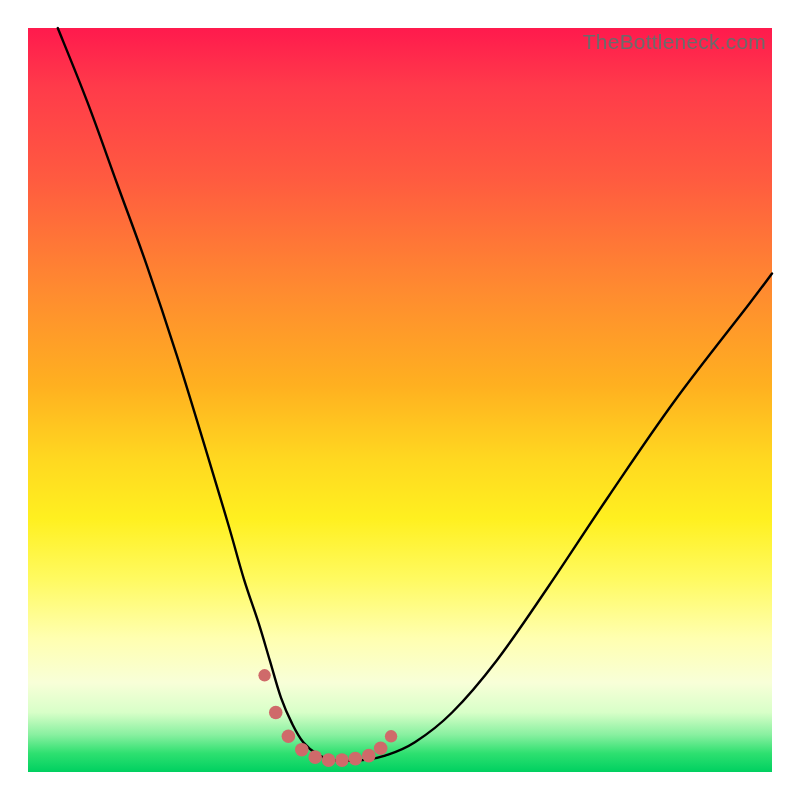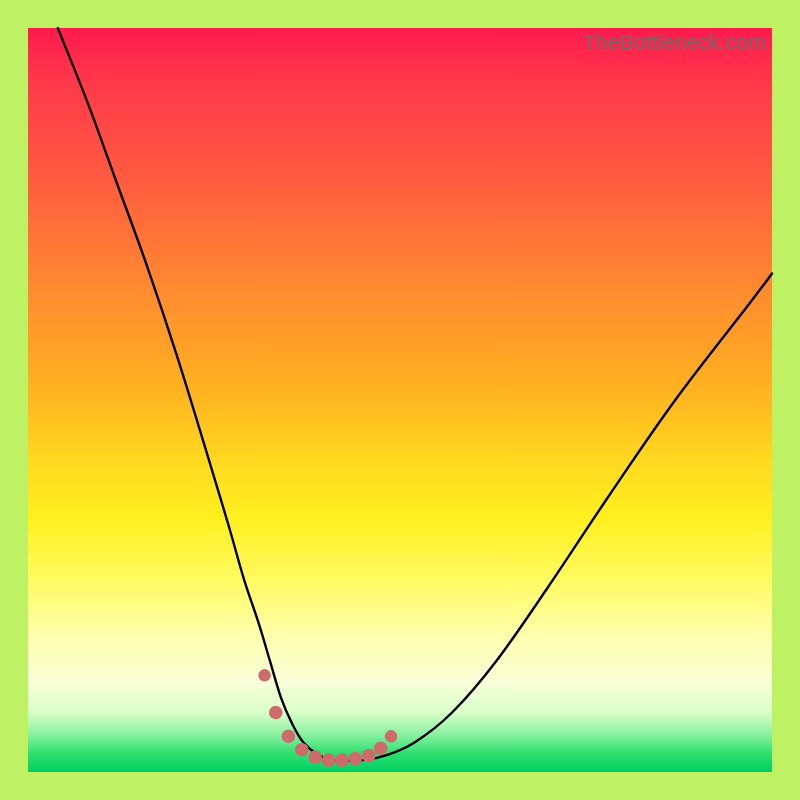--- a/index.html
+++ b/index.html
@@ -10,21 +10,21 @@
     background: #000;
     overflow: hidden;
     font-family: Arial, Helvetica, sans-serif;
   }
   .frame {
     position: absolute;
     top: 0;
     left: 0;
     width: 800px;
     height: 800px;
-    background: #bef264;
+    background: #ffffff;
   }
   .plot {
     position: absolute;
     top: 28px;
     left: 28px;
     width: 744px;
     height: 744px;
     
     background: linear-gradient(to bottom,
       #ff1a4d 0%,

